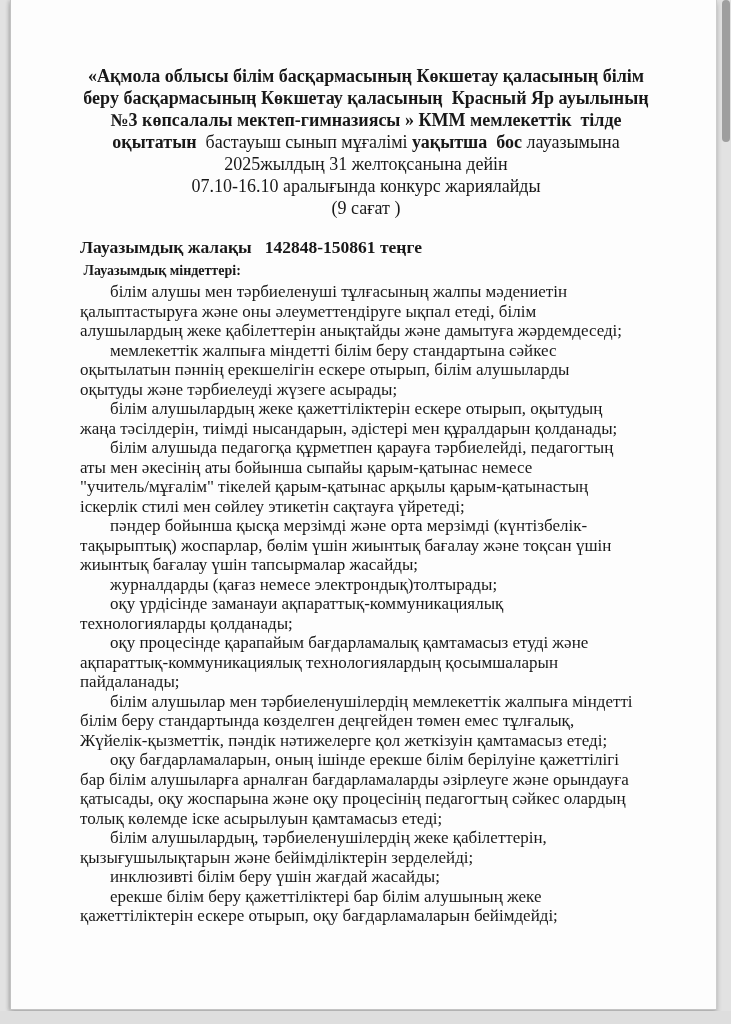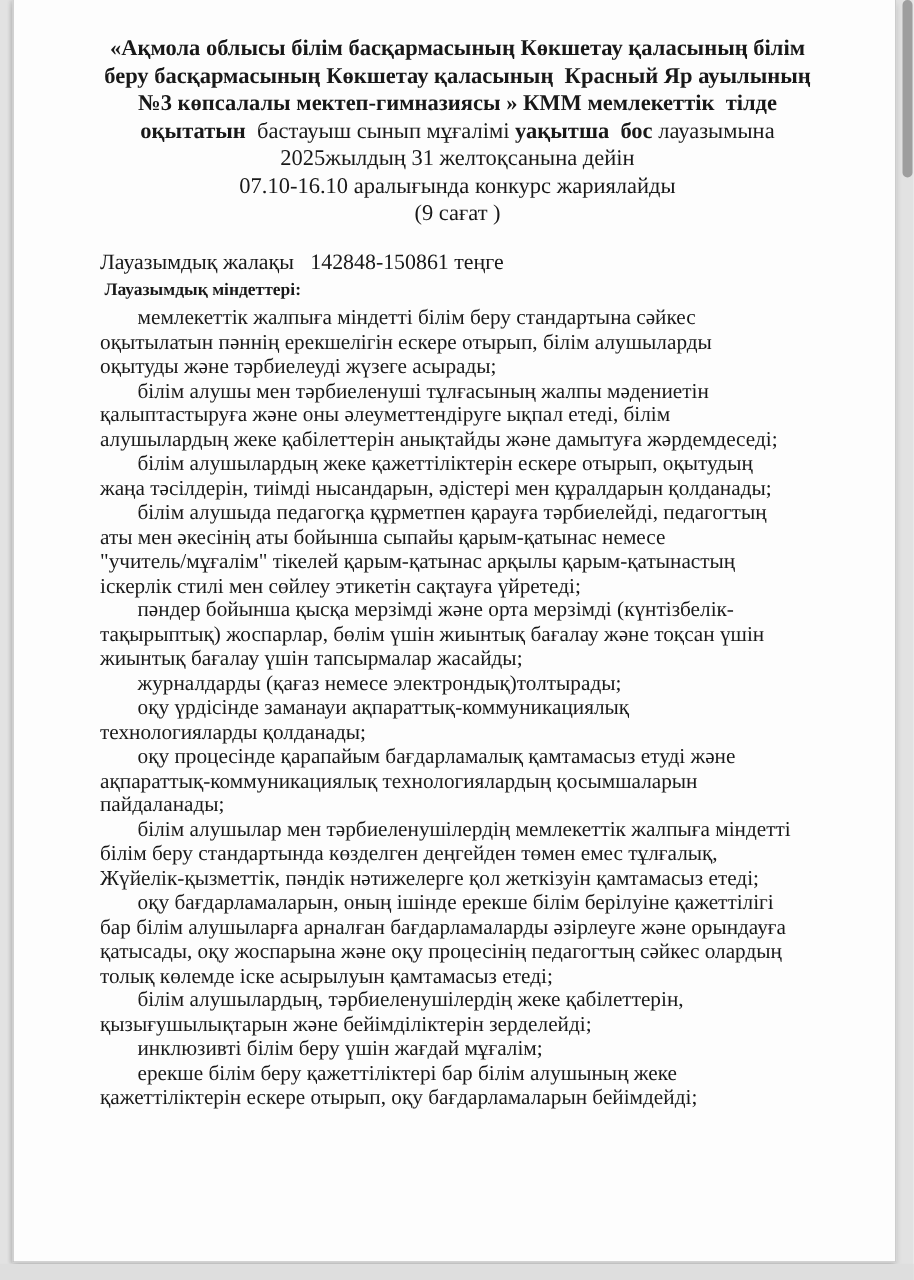--- a/index.html
+++ b/index.html
@@ -18,34 +18,35 @@
     width: 707px; height: 1010px;
     background: #fdfdfd;
     border-left: 1px solid #c2c2c2;
     border-right: 1px solid #cccccc;
     border-bottom: 1px solid #c4c4c4;
     box-shadow: 0 3px 5px rgba(0,0,0,0.22), -2px 0 3px rgba(0,0,0,0.10);
   }
   .content {
     padding: 27px 0 0 69px;
     color: #181818;
+    margin-top: 38px;
   }
   .doc-title {
     width: 572px;
     text-align: center;
     font-size: 18px;
     line-height: 22px;
     white-space: pre;
   }
   .title-line { white-space: pre; }
   .title-line .seg-b { font-weight: bold; }
   .title-line .seg-r { font-weight: normal; }
   .salary-line {
     margin: 17px 0 0 0;
-    font-weight: normal;
+    font-weight: bold;
     font-size: 17.5px;
     line-height: 23px;
     white-space: pre;
   }
   .duties-heading {
     margin: 0;
     font-weight: bold;
     font-size: 14px;
     line-height: 23px;
     white-space: pre;
@@ -81,26 +82,26 @@
 </head>
 <body>
 
 <div class="viewport">
   <div class="page">
     <div class="content">
       <div class="doc-title" id="title-block"><div class="title-line"><span class="seg-b">«Ақмола облысы білім басқармасының Көкшетау қаласының білім</span></div><div class="title-line"><span class="seg-b">беру басқармасының Көкшетау қаласының  Красный Яр ауылының</span></div><div class="title-line"><span class="seg-b">№3 көпсалалы мектеп-гимназиясы » КММ мемлекеттік  тілде</span></div><div class="title-line"><span class="seg-b">оқытатын</span><span class="seg-r">  бастауыш сынып мұғалімі </span><span class="seg-b">уақытша  бос</span><span class="seg-r"> лауазымына</span></div><div class="title-line"><span class="seg-r">2025жылдың 31 желтоқсанына дейін</span></div><div class="title-line"><span class="seg-r">07.10-16.10 аралығында конкурс жариялайды</span></div><div class="title-line"><span class="seg-r">(9 сағат )</span></div></div>
       <p class="salary-line">Лауазымдық жалақы   142848-150861 теңге</p>
       <p class="duties-heading"> Лауазымдық міндеттері:</p>
       <div class="duties" id="duties-list">
+          <p class="duty">білім алушы мен тәрбиеленуші тұлғасының жалпы мәдениетін
+қалыптастыруға және оны әлеуметтендіруге ықпал етеді, білім
+алушылардың жеке қабілеттерін анықтайды және дамытуға жәрдемдеседі;</p>
           <p class="duty">мемлекеттік жалпыға міндетті білім беру стандартына сәйкес
 оқытылатын пәннің ерекшелігін ескере отырып, білім алушыларды
 оқытуды және тәрбиелеуді жүзеге асырады;</p>
-          <p class="duty">білім алушы мен тәрбиеленуші тұлғасының жалпы мәдениетін
-қалыптастыруға және оны әлеуметтендіруге ықпал етеді, білім
-алушылардың жеке қабілеттерін анықтайды және дамытуға жәрдемдеседі;</p>
           <p class="duty">білім алушылардың жеке қажеттіліктерін ескере отырып, оқытудың
 жаңа тәсілдерін, тиімді нысандарын, әдістері мен құралдарын қолданады;</p>
           <p class="duty">білім алушыда педагогқа құрметпен қарауға тәрбиелейді, педагогтың
 аты мен әкесінің аты бойынша сыпайы қарым-қатынас немесе
 "учитель/мұғалім" тікелей қарым-қатынас арқылы қарым-қатынастың
 іскерлік стилі мен сөйлеу этикетін сақтауға үйретеді;</p>
           <p class="duty">пәндер бойынша қысқа мерзімді және орта мерзімді (күнтізбелік-
 тақырыптық) жоспарлар, бөлім үшін жиынтық бағалау және тоқсан үшін
 жиынтық бағалау үшін тапсырмалар жасайды;</p>
           <p class="duty">журналдарды (қағаз немесе электрондық)толтырады;</p>
@@ -111,21 +112,21 @@
 пайдаланады;</p>
           <p class="duty">білім алушылар мен тәрбиеленушілердің мемлекеттік жалпыға міндетті
 білім беру стандартында көзделген деңгейден төмен емес тұлғалық,
 Жүйелік-қызметтік, пәндік нәтижелерге қол жеткізуін қамтамасыз етеді;</p>
           <p class="duty">оқу бағдарламаларын, оның ішінде ерекше білім берілуіне қажеттілігі
 бар білім алушыларға арналған бағдарламаларды әзірлеуге және орындауға
 қатысады, оқу жоспарына және оқу процесінің педагогтың сәйкес олардың
 толық көлемде іске асырылуын қамтамасыз етеді;</p>
           <p class="duty">білім алушылардың, тәрбиеленушілердің жеке қабілеттерін,
 қызығушылықтарын және бейімділіктерін зерделейді;</p>
-          <p class="duty">инклюзивті білім беру үшін жағдай мұғалім;</p>
+          <p class="duty">инклюзивті білім беру үшін жағдай жасайды;</p>
           <p class="duty">ерекше білім беру қажеттіліктері бар білім алушының жеке
 қажеттіліктерін ескере отырып, оқу бағдарламаларын бейімдейді;</p>
         </div>
     </div>
   </div>
   <div class="bottom-band"></div>
   <div class="scroll-track">
     <div class="scroll-thumb"></div>
   </div>
 </div>

